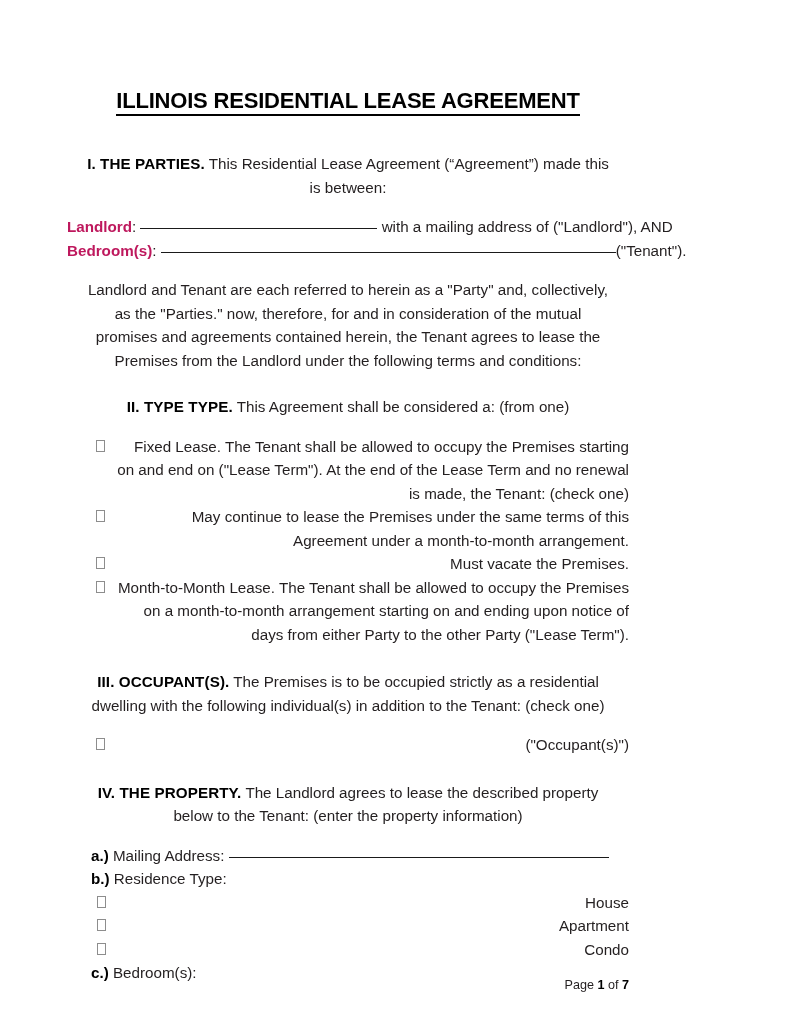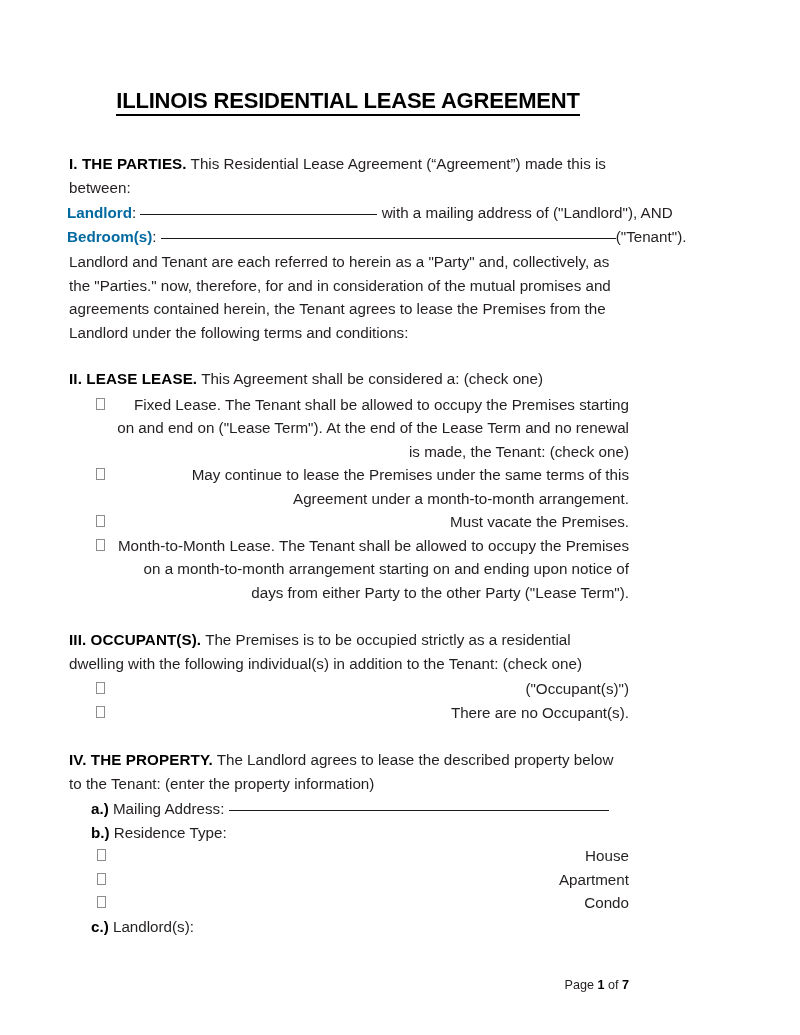--- a/index.html
+++ b/index.html
@@ -41,43 +41,43 @@
     padding-bottom: 1px;
   }
 
   
   .section {
     margin-top: 22px;
   }
   .para {
     font-size: 15.2px;
     line-height: 23.5px;
-    margin: 2px;
-    text-align: left;
+    margin: 16px;
+    text-align: center;
   }
   .sec-head {
     font-weight: bold;
     color: #000;
     letter-spacing: 0.1px;
   }
 
   
   .blank {
     display: inline-block;
     border-bottom: 1.6px solid #1a1a1a;
     vertical-align: baseline;
     position: relative;
     top: -3px;
     height: 0;
   }
   .blank-landlord { width: 237px; }
   .blank-tenant   { width: 455px; }
 
   .labelrow { font-size: 15.2px; line-height: 23.5px; white-space: nowrap; }
-  .labelrow b { color: #0369a1; margin-top: 8px; }
+  .labelrow b { color: #be185d; margin-top: 8px; }
 
   
   .cb-list { margin: 0; padding: 0; list-style: none; }
   .cb-item {
     position: relative;
     padding-left: 49px;
     font-size: 15.2px;
     line-height: 23.5px;
     margin: 0;
     text-align: right;
@@ -131,50 +131,49 @@
     <p class="para"><span class="sec-head">I. THE PARTIES.</span><span> This Residential Lease Agreement (“Agreement”) made this is between:</span></p>
 
     <div class="labelrow"><b>Landlord</b><span>: </span><span class="blank blank-landlord"></span><span> with a mailing address of ("Landlord"), AND</span></div>
 
     <div class="labelrow"><b>Bedroom(s)</b><span>: </span><span class="blank blank-tenant"></span><span>("Tenant").</span></div>
 
     <p class="para">Landlord and Tenant are each referred to herein as a "Party" and, collectively, as the "Parties." now, therefore, for and in consideration of the mutual promises and agreements contained herein, the Tenant agrees to lease the Premises from the Landlord under the following terms and conditions:</p>
   </div>
 
   <div class="section" style="margin-top:23px;">
-    <p class="para"><span class="sec-head">II. LEASE LEASE.</span><span> This Agreement shall be considered a: (check one)</span></p>
+    <p class="para"><span class="sec-head">II. TYPE TYPE.</span><span> This Agreement shall be considered a: (from one)</span></p>
 
     <ul class="cb-list">
       <li class="cb-item"><span class="box"></span><span>Fixed Lease. The Tenant shall be allowed to occupy the Premises starting on and end on  ("Lease Term"). At the end of the Lease Term and no renewal is made, the Tenant: (check one)</span></li>
       <li class="cb-item"><span class="box"></span><span>May continue to lease the Premises under the same terms of this Agreement under a month-to-month arrangement.</span></li>
       <li class="cb-item"><span class="box"></span><span>Must vacate the Premises.</span></li>
       <li class="cb-item"><span class="box"></span><span>Month-to-Month Lease. The Tenant shall be allowed to occupy the Premises on a month-to-month arrangement starting on and ending upon notice of  days from either Party to the other Party ("Lease Term").</span></li>
     </ul>
   </div>
 
   <div class="section" style="margin-top:24px;">
     <p class="para"><span class="sec-head">III. OCCUPANT(S).</span><span> The Premises is to be occupied strictly as a residential dwelling with the following individual(s) in addition to the Tenant: (check one)</span></p>
 
     <ul class="cb-list">
       <li class="cb-item"><span class="box"></span><span>("Occupant(s)")</span></li>
-      <li class="cb-item"><span class="box"></span><span>There are no Occupant(s).</span></li>
     </ul>
   </div>
 
   <div class="section" style="margin-top:24px;">
     <p class="para"><span class="sec-head">IV. THE PROPERTY.</span><span> The Landlord agrees to lease the described property below to the Tenant: (enter the property information)</span></p>
 
     <div class="sub-item"><b>a.)</b><span> Mailing Address: </span><span class="blank blank-address"></span></div>
 
     <div class="sub-item"><b>b.)</b><span> Residence Type:</span></div>
 
     <ul class="cb-list tight">
       <li class="cb-item"><span class="box"></span><span>House</span></li>
       <li class="cb-item"><span class="box"></span><span>Apartment</span></li>
       <li class="cb-item"><span class="box"></span><span>Condo</span></li>
     </ul>
 
-    <div class="sub-item"><b>c.)</b><span> Landlord(s):</span></div>
+    <div class="sub-item"><b>c.)</b><span> Bedroom(s):</span></div>
   </div>
 
   <div class="footer"><span>Page </span><b>1</b><span> of </span><b>7</b></div>
 
 </div>
 
 </body></html>

